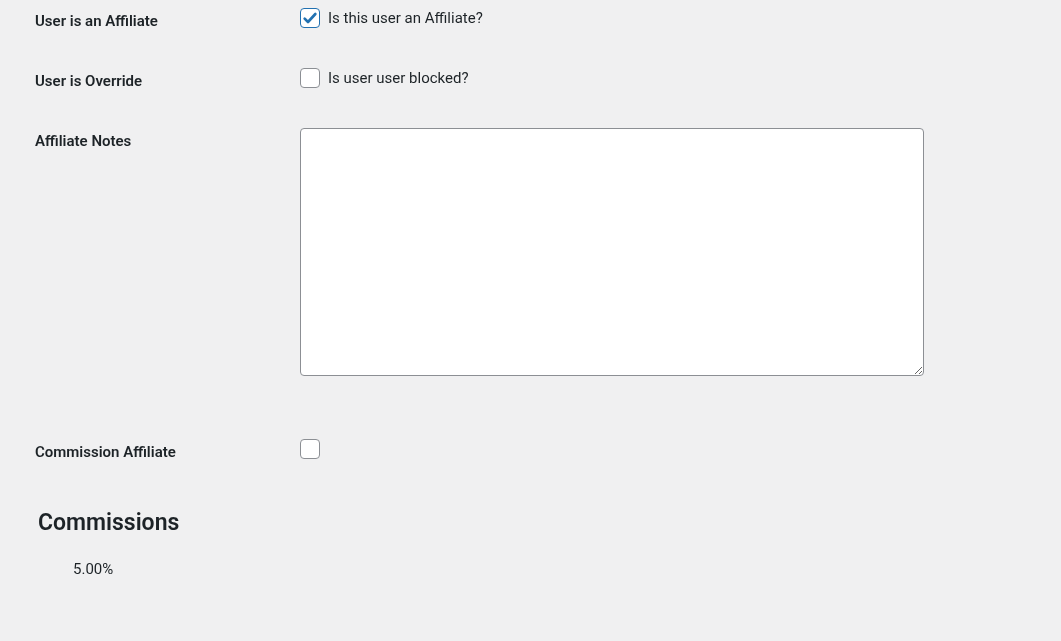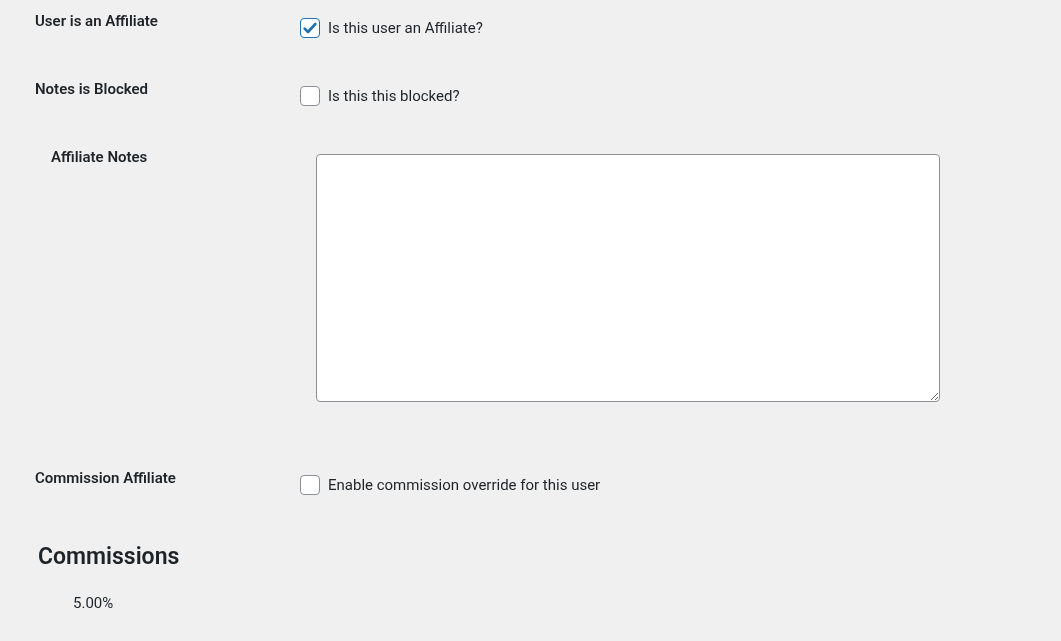--- a/index.html
+++ b/index.html
@@ -19,35 +19,34 @@
     .form-table {
       width: 100%;
       border-collapse: collapse;
     }
     .form-row {
       display: flex;
       align-items: flex-start;
       padding: 8px 16px 30px 0;
     }
     .form-row.notes-row {
-      padding: 8px 0 55px 16px;
+      padding: 8px 0 55px 0;
     }
     .label-col {
       width: 300px;
       flex-shrink: 0;
       padding-left: 35px;
       padding-top: 4px;
       font-weight: 600;
       color: #1d2327;
     }
     .field-col {
       flex: 1;
       display: flex;
       align-items: flex-end;
-      margin-top: 10px;
     }
     .checkbox-wrap {
       display: flex;
       align-items: center;
       gap: 8px;
     }
     .checkbox {
       width: 20px;
       height: 20px;
       border: 1px solid #8c8f94;
@@ -114,46 +113,45 @@
           <svg viewBox="0 0 24 24" fill="none" stroke="#2271b1" stroke-width="4" stroke-linecap="round" stroke-linejoin="round">
               <polyline points="4 13 9 18 20 6"></polyline>
             </svg>
         </span>
         <span class="checkbox-label">Is this user an Affiliate?</span>
       </div>
     </div>
   </div>
 
   <div class="form-row">
-    <div class="label-col">Notes is Blocked</div>
+    <div class="label-col">User is Override</div>
     <div class="field-col">
       <div class="checkbox-wrap">
         <span class="checkbox">
           
         </span>
-        <span class="checkbox-label">Is this this blocked?</span>
+        <span class="checkbox-label">Is user user blocked?</span>
       </div>
     </div>
   </div>
 
   <div class="form-row notes-row">
     <div class="label-col">Affiliate Notes</div>
     <div class="field-col">
       <textarea class="textarea" style=""></textarea>
     </div>
   </div>
 
   <div class="form-row">
     <div class="label-col">Commission Affiliate</div>
     <div class="field-col">
       <div class="checkbox-wrap">
         <span class="checkbox">
           
         </span>
-        <span class="checkbox-label">Enable commission override for this user</span>
       </div>
     </div>
   </div>
 
 </div>
 
 <div class="section">
   <h2 class="section-heading">Commissions</h2>
   <div class="section-value">5.00%</div>
 </div>

